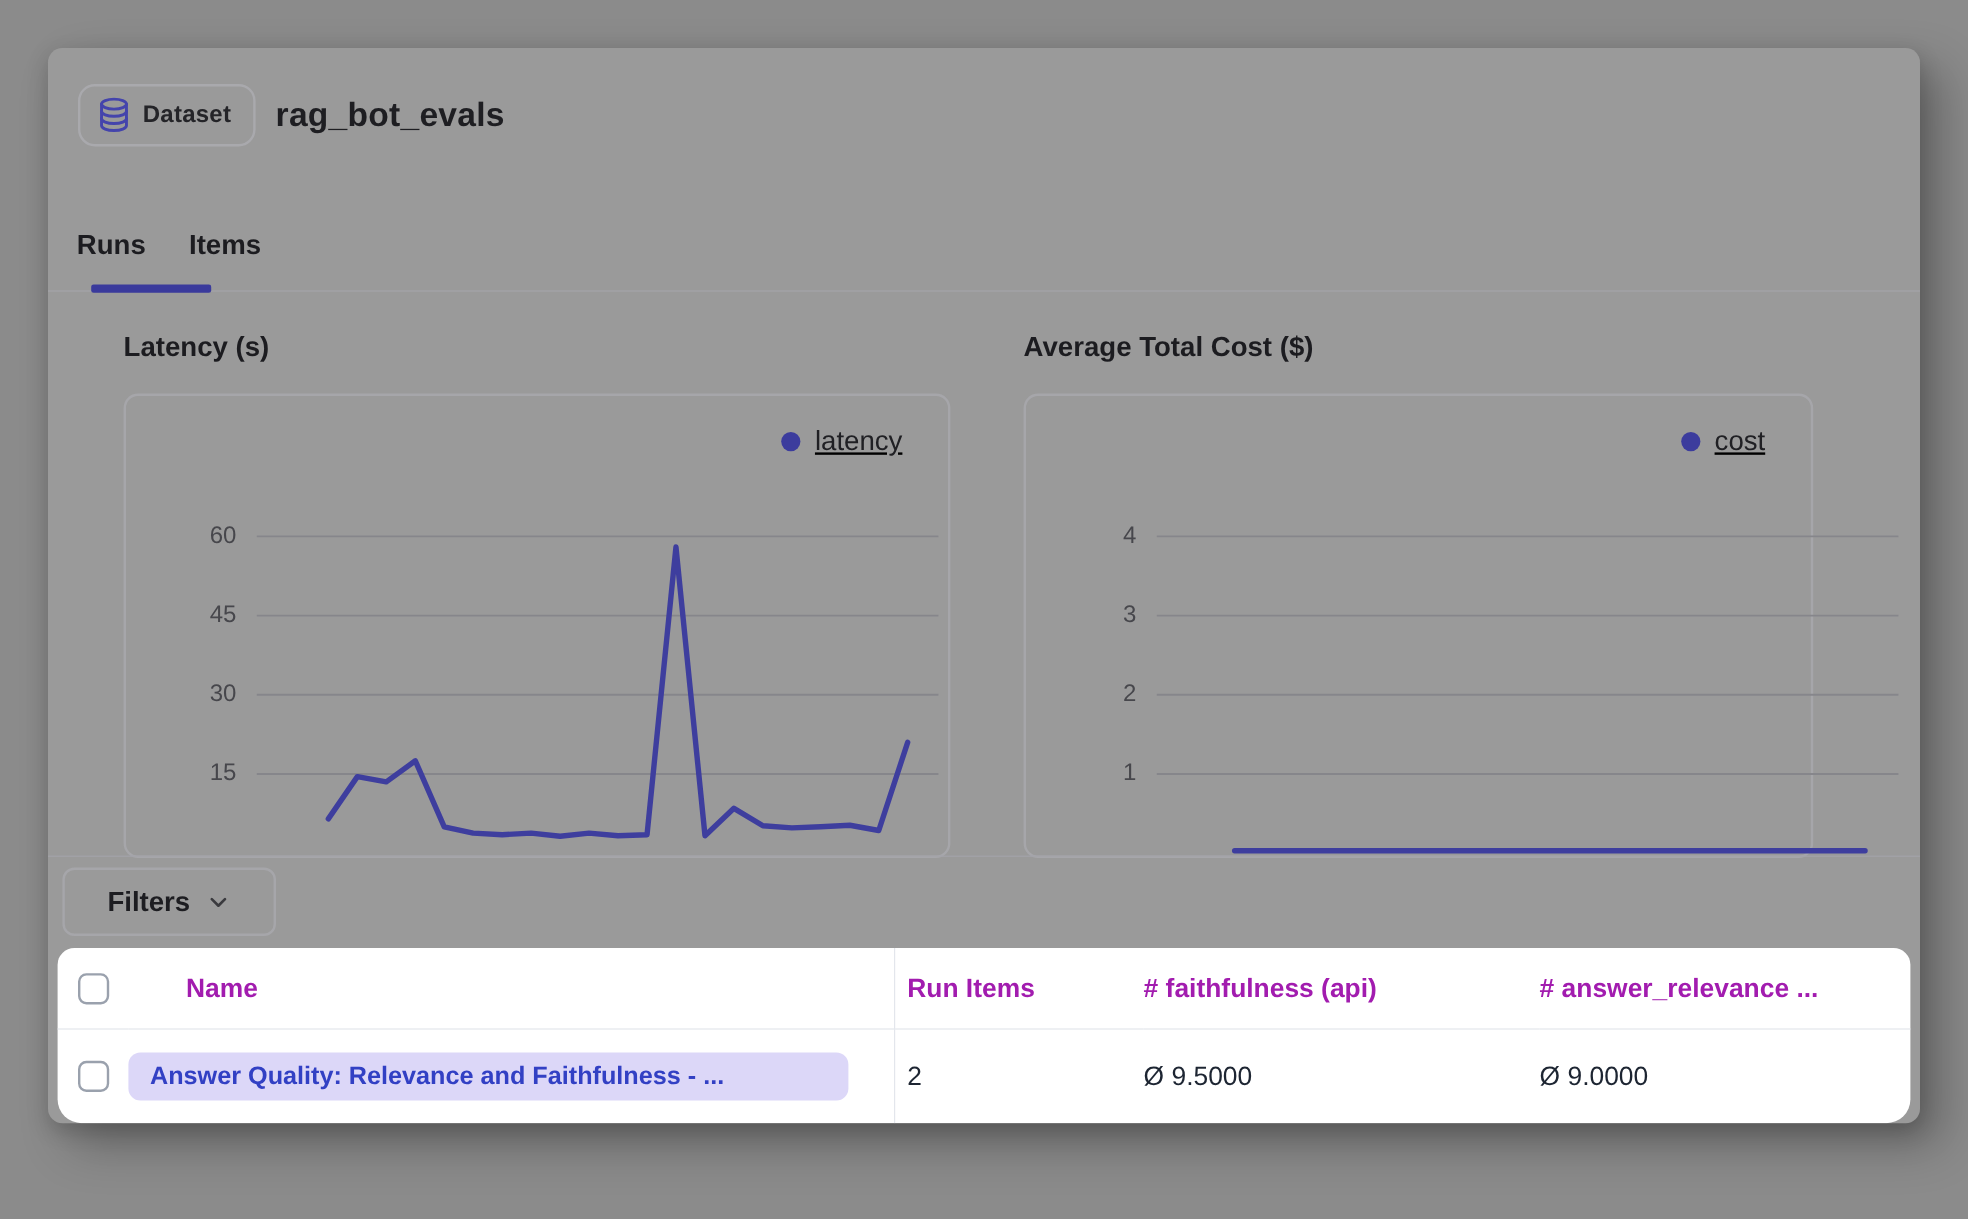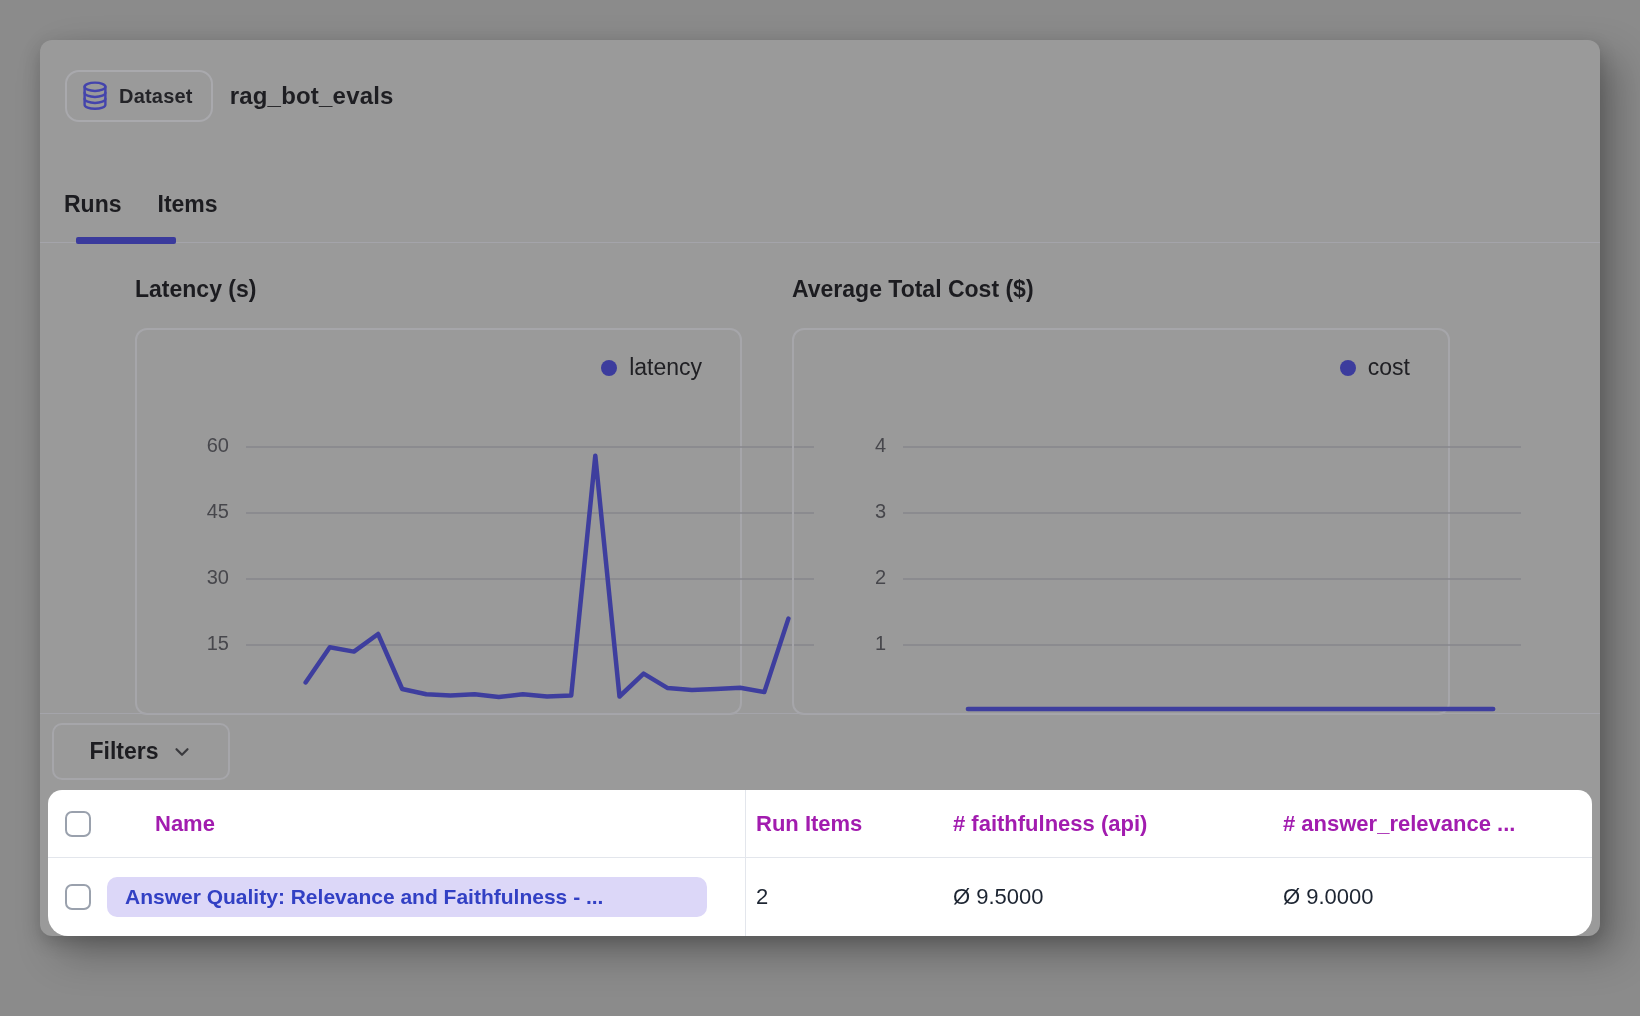--- a/index.html
+++ b/index.html
@@ -14,43 +14,43 @@
   }
 
   
   .card-header { position:absolute; left:25px; top:20px; height:72px; display:flex; align-items:center; }
   .dataset-badge {
     display:flex; align-items:center; gap:10px;
     border:2px solid #a9a9ad; border-radius:14px; background:transparent;
     padding:10px 18px 10px 14px; height:52px;
   }
   .dataset-badge .badge-label { font-size:20px; font-weight:700; color:#242428; letter-spacing:.2px; }
-  .page-title { margin-left:17px; font-size:24px; font-weight:700; color:#1e1e22; letter-spacing:.2px; }
+  .page-title { margin-left:17px; font-size:28px; font-weight:700; color:#1e1e22; letter-spacing:.2px; }
 
   
   .tabs {
     position:absolute; left:0; top:105px; width:100%; height:98px;
     border-bottom:1px solid #a4a4aa; display:flex; align-items:flex-end;
     padding-left:24px; gap:36px;
   }
   .tab { font-size:23px; font-weight:600; color:#1c1c20; padding-bottom:24px; position:relative; cursor:pointer; }
   .tab-underline { position:absolute; left:12px; bottom:-2px; width:100px; height:7px; background:#3a3a9c; border-radius:2px; }
 
   
   .charts-section { position:absolute; left:0; top:203px; width:100%; height:510px; }
   .chart-group { position:absolute; top:0; height:100%; }
-  .chart-group.latency { left:63px;  width:607px;margin-left:32px; }
-  .chart-group.cost    { left:752px; width:658px; }
+  .chart-group.latency { left:63px;  width:689px; }
+  .chart-group.cost    { left:813px; width:658px; }
   .chart-title { position:absolute; left:0; top:33px; font-size:23px; font-weight:700; color:#1c1c20; }
   .chart-card {
     position:absolute; left:0; top:85px; width:100%; height:387px;
     border:2px solid #a6a6aa; border-radius:12px; background:transparent;
   }
   .chart-card svg { position:absolute; left:0; top:0; }
-  .legend { position:absolute; top:24px; right:38px; display:flex; align-items:center; gap:12px; }
+  .legend { position:absolute; top:24px; right:38px; display:flex; align-items:center; gap:12px;text-decoration:underline; }
   .legend-dot { width:16px; height:16px; border-radius:50%; background:#3c3c9d; }
   .legend-label { font-size:23px; color:#202024; }
   .tick-label { font-size:20px; fill:#47474c; }
 
   
   .filters-section { position:absolute; left:0; top:673px; width:100%; height:58px; border-top:1px solid #a4a4aa; }
   .filters-button {
     position:absolute; left:12px; top:9px; width:178px; height:57px;
     border:2px solid #a6a6aa; border-radius:10px; background:transparent;
     display:flex; align-items:center; justify-content:center; gap:12px; cursor:pointer;

